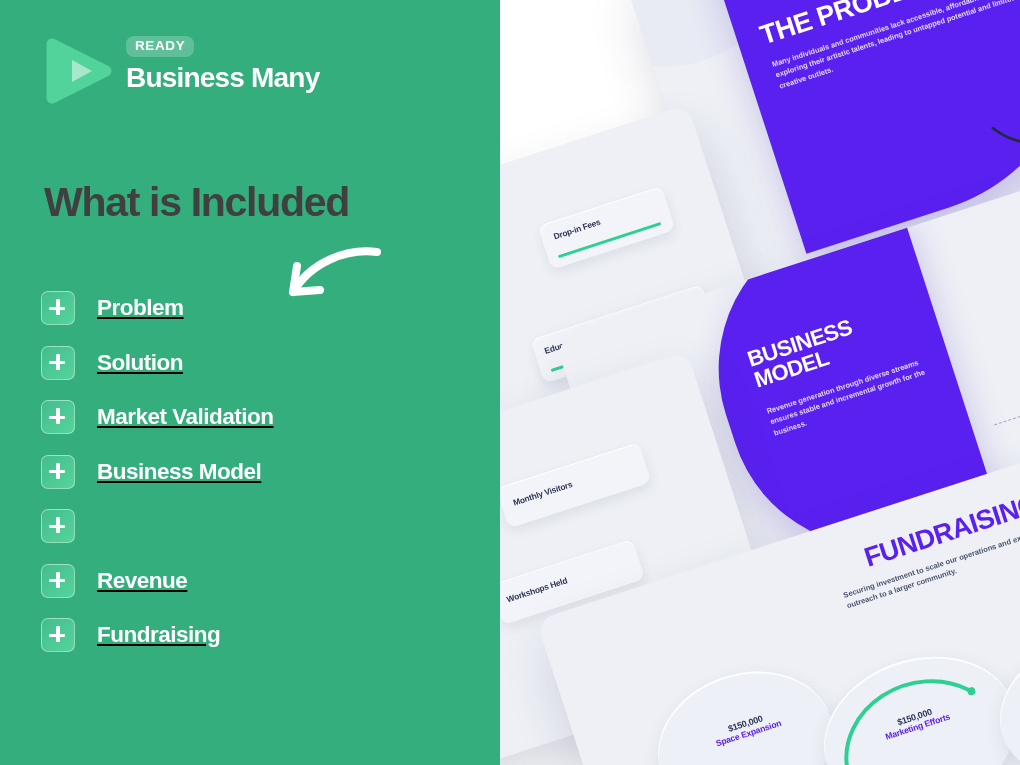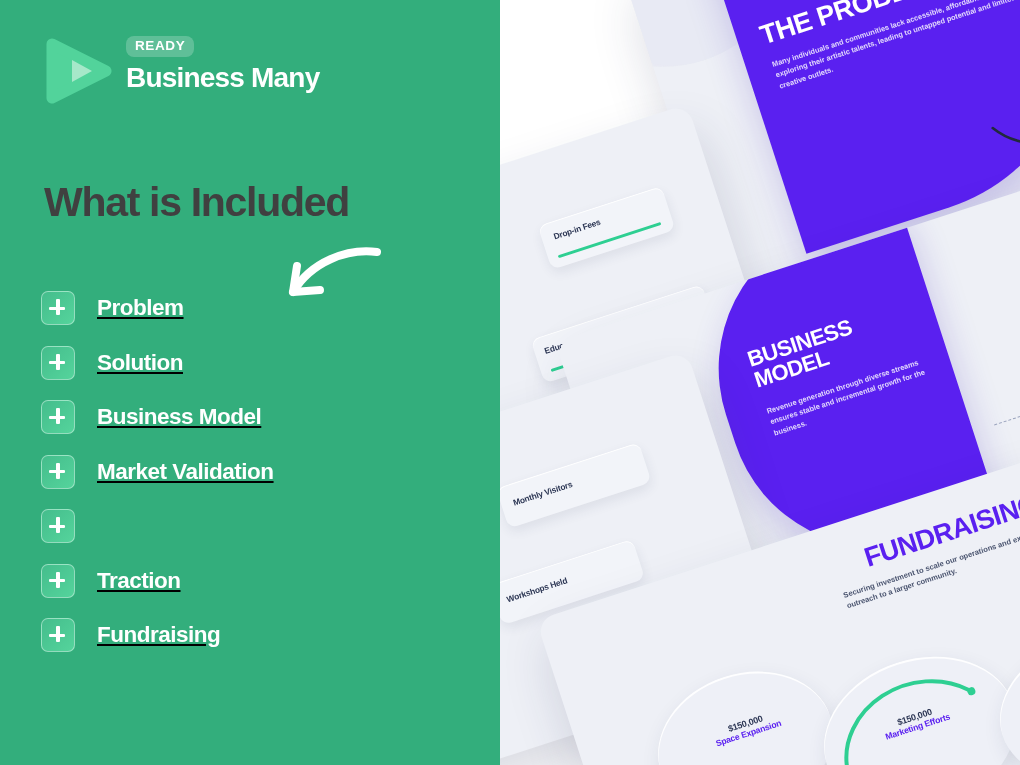--- a/index.html
+++ b/index.html
@@ -245,32 +245,32 @@
       <div class="list-item">
         <div class="plus-box"></div>
         <div class="item-label">Problem</div>
       </div>
       <div class="list-item">
         <div class="plus-box"></div>
         <div class="item-label">Solution</div>
       </div>
       <div class="list-item">
         <div class="plus-box"></div>
+        <div class="item-label">Market Validation</div>
+      </div>
+      <div class="list-item">
+        <div class="plus-box"></div>
         <div class="item-label">Business Model</div>
       </div>
       <div class="list-item">
         <div class="plus-box"></div>
-        <div class="item-label">Market Validation</div>
-      </div>
-      <div class="list-item">
-        <div class="plus-box"></div>
-      </div>
-      <div class="list-item">
-        <div class="plus-box"></div>
-        <div class="item-label">Traction</div>
+      </div>
+      <div class="list-item">
+        <div class="plus-box"></div>
+        <div class="item-label">Revenue</div>
       </div>
       <div class="list-item">
         <div class="plus-box"></div>
         <div class="item-label">Fundraising</div>
       </div>
     </div>
 
   </div>
 
 </div>

